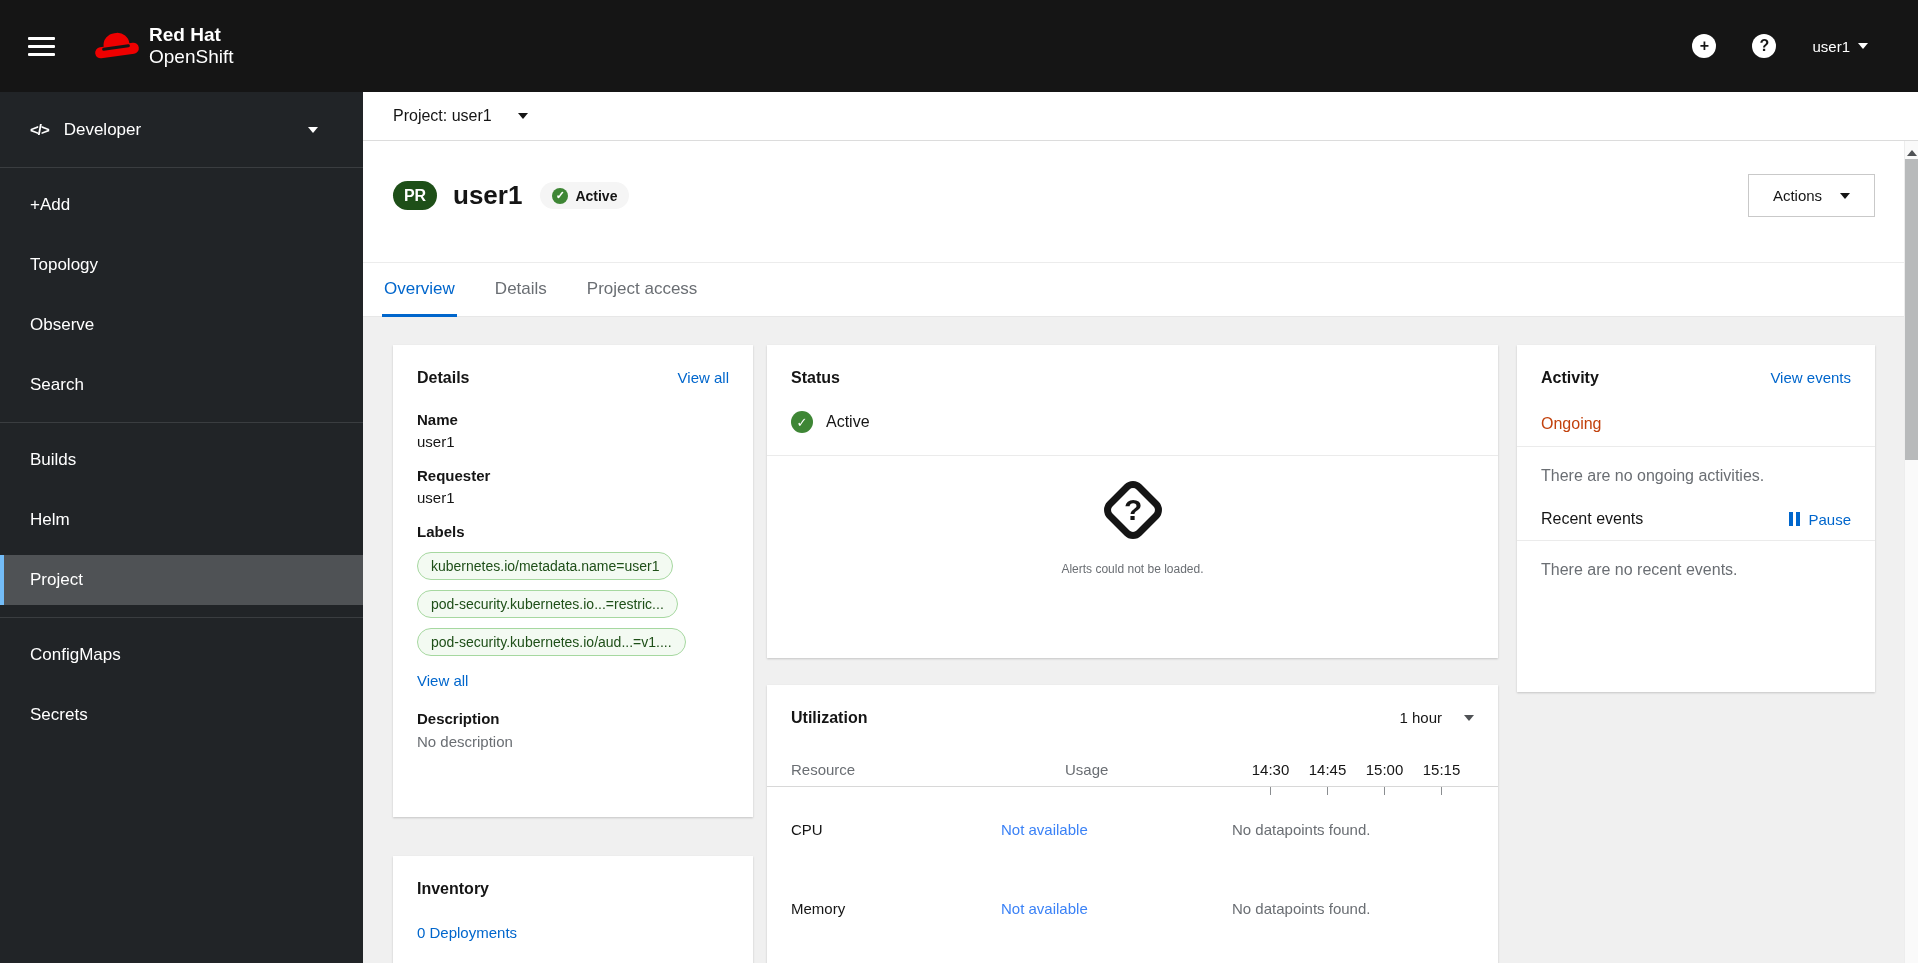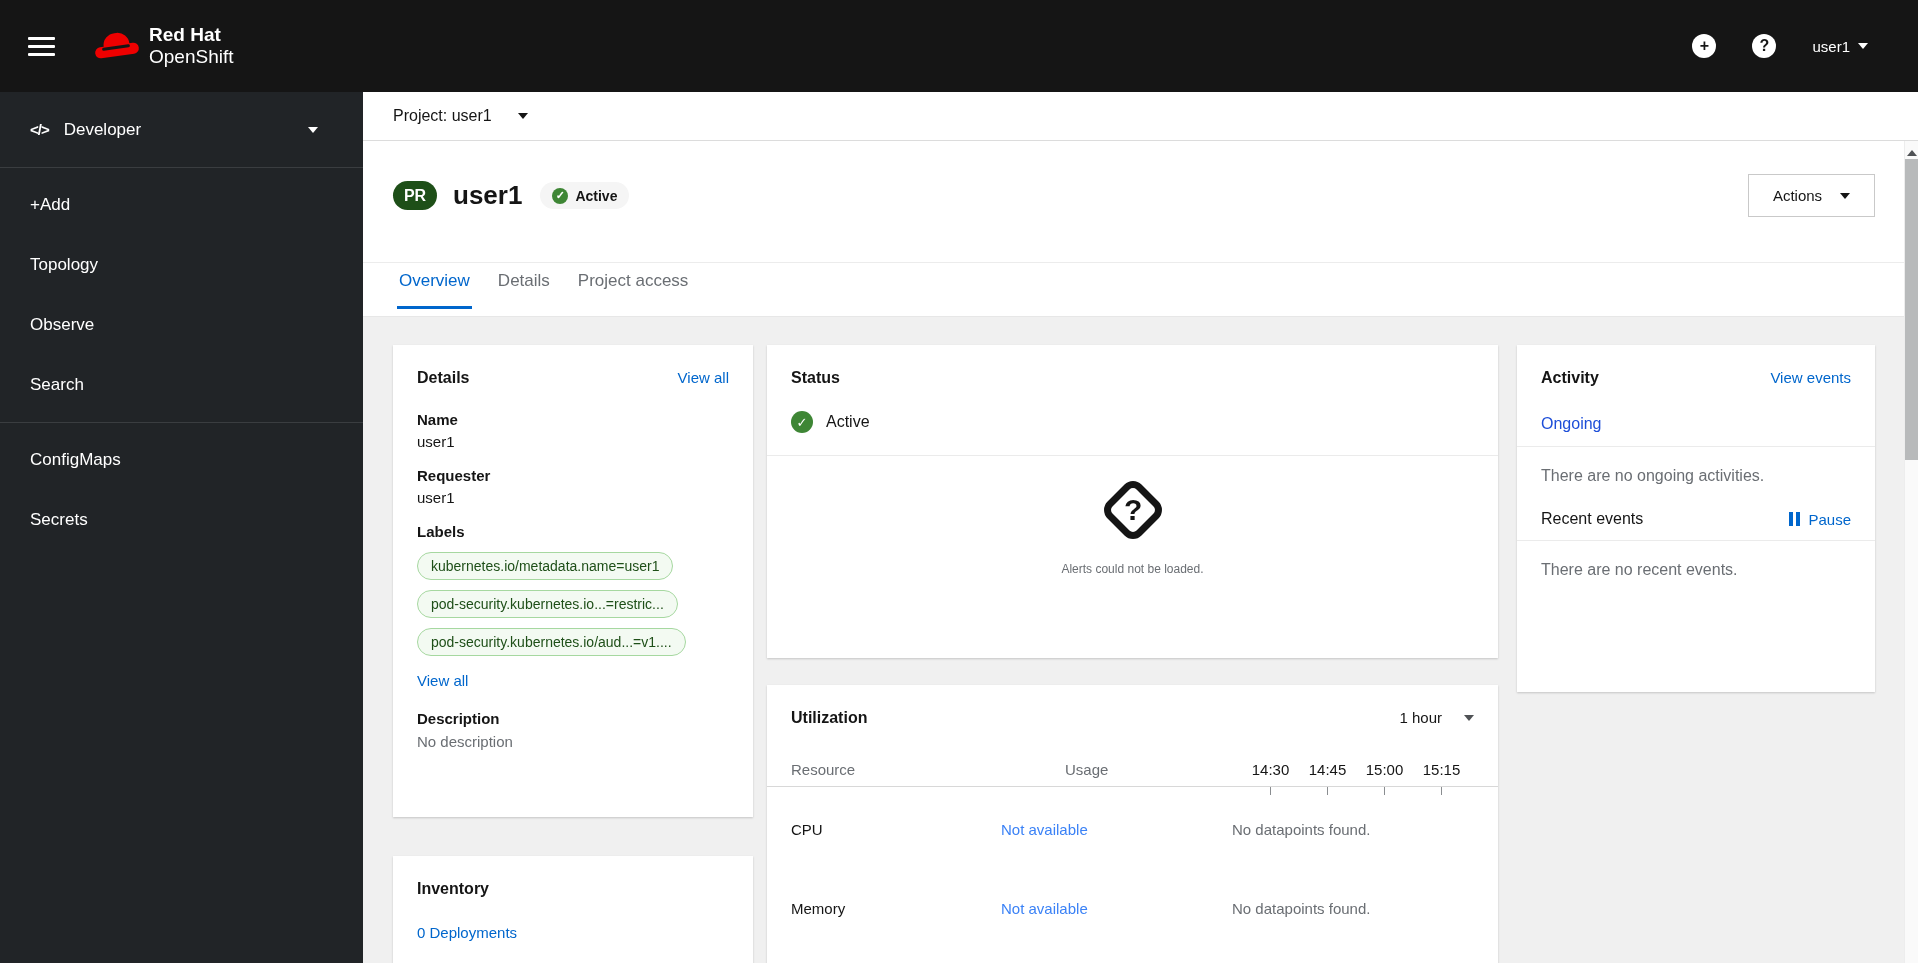--- a/index.html
+++ b/index.html
@@ -55,21 +55,21 @@
               font-weight:700; font-size:16px; display:flex; align-items:center; justify-content:center; }
   .page-title { margin-left:16px; font-size:26px; font-weight:600; color:#151515; }
   .active-badge { margin-left:18px; height:27px; background:#f5f5f5; border-radius:14px;
                   display:flex; align-items:center; gap:7px; padding:0 12px; font-size:14px;
                   font-weight:600; color:#151515; }
   .check-circle { width:16px; height:16px; border-radius:50%; background:#3e8635; color:#fff;
                   font-size:11px; display:flex; align-items:center; justify-content:center; flex:none; }
   .actions-btn { margin-left:auto; width:127px; height:43px; background:#fff; border:1px solid #c9c9c9;
                  display:flex; align-items:center; justify-content:center; gap:18px; font-size:15px;
                  color:#151515; cursor:pointer; }
-  .tabs { flex:none; height:54px; display:flex; align-items:center; gap:24px; padding-left:34px;
+  .tabs { flex:none; height:54px; display:flex; align-items:flex-end; gap:36px; padding-left:19px;
           border-bottom:1px solid #e7e7e7; }
   .tab { font-size:17px; color:#6a6e73; padding:0 2px 17px; position:relative; cursor:pointer; }
   .tab.active { color:#0066cc; }
   .tab.active::after { content:""; position:absolute; left:0; right:0; bottom:-1px; height:3px;
                        background:#0066cc; }
 
   
   .content { flex:1; background:#f0f0f0; padding:28px 29px 0 30px; display:flex; gap:14px; overflow:hidden; }
   .col { display:flex; flex-direction:column; flex:none; }
   .col-1 { width:360px; }
@@ -128,21 +128,21 @@
   .tickbox div { width:1px; height:8px; background:#8a8d90; }
   .util-row { display:flex; align-items:center; font-size:15px; }
   .util-row.r1 { margin-top:26px; }
   .util-row.r2 { margin-top:62px; }
   .res-name { width:210px; flex:none; color:#151515; font-weight:500; }
   .res-usage { width:231px; flex:none; color:#3b82f6; }
   .res-chart { color:#6a6e73; }
 
   
   .activity-card { height:347px; flex:none; overflow:hidden; }
-  .ongoing { margin-top:28px; font-size:16px; color:#1d4ed8; }
+  .ongoing { margin-top:28px; font-size:16px; color:#c2410c; }
   .act-hr1 { margin-top:13px; }
   .empty-msg { margin-top:20px; font-size:16px; }
   .recent-row { margin-top:25px; display:flex; align-items:center; justify-content:space-between; }
   .recent-label { font-size:16px; color:#151515; }
   .pause-btn { display:flex; align-items:center; gap:8px; cursor:pointer; }
   .pause-icon { display:flex; gap:3px; }
   .pause-icon div { width:4px; height:14px; background:#0066cc; }
   .act-hr2 { margin-top:12px; }
 
   
@@ -189,20 +189,25 @@
     <div class="persp">
       <span class="code-icon">&lt;/&gt;</span>
       <span class="persp-label">Developer</span>
       <span class="caret"></span>
     </div>
     <div class="nav-group divided">
       <div class="nav-item">+Add</div>
       <div class="nav-item">Topology</div>
       <div class="nav-item">Observe</div>
       <div class="nav-item">Search</div>
+    </div>
+    <div class="nav-group divided">
+      <div class="nav-item">Builds</div>
+      <div class="nav-item">Helm</div>
+      <div class="nav-item selected">Project</div>
     </div>
     <div class="nav-group">
       <div class="nav-item">ConfigMaps</div>
       <div class="nav-item">Secrets</div>
     </div>
   </div>
 
   <div class="main">
 
     <div class="toolbar">

